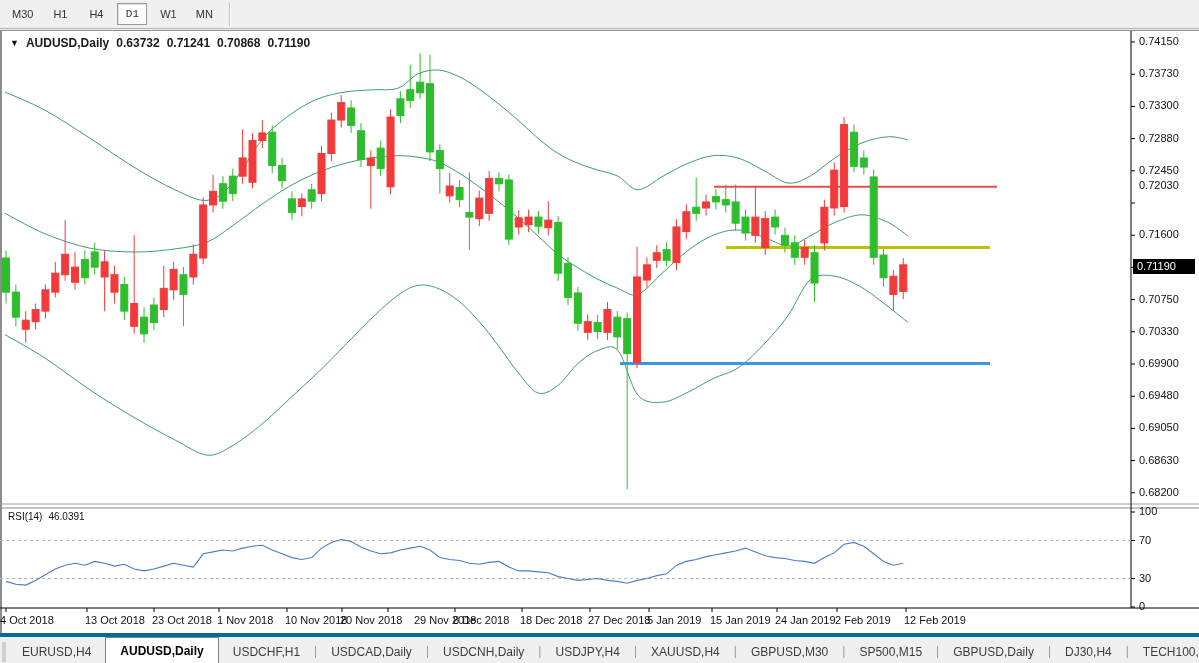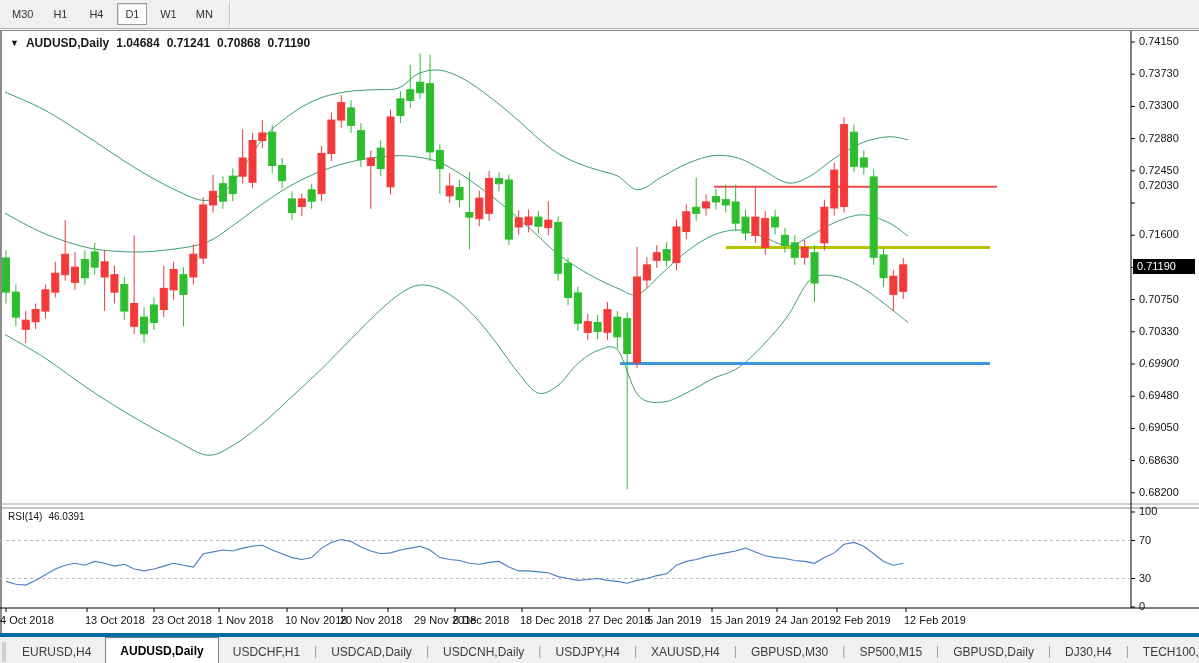--- a/index.html
+++ b/index.html
@@ -5,21 +5,21 @@
   * { margin:0; padding:0; box-sizing:border-box; }
   html,body { width:1199px; height:663px; overflow:hidden; }
   body { font-family:"Liberation Sans", sans-serif; background:#f0f0f0; position:relative; }
 
   
   #toolbar { position:absolute; left:0; top:0; width:1199px; height:29px;
              background:#f0f0f0; border-bottom:1px solid #b4b4b4; display:flex; align-items:center; }
   .tf-btn { min-width:30px; height:22px; margin-left:6px; padding:0 5px;
             display:flex; align-items:center; justify-content:center;
             font-size:11px; color:#333; cursor:default; border:1px solid transparent; }
-  .tf-btn.active { background:#fdfdfd; border:1px solid #9a9a9a; box-shadow:inset 1px 1px 1px rgba(0,0,0,.12); }
+  .tf-btn.active { background:#fdfdfd; border:1px solid #9a9a9a; box-shadow:inset 1px 1px 1px rgba(0,0,0,.12);font-family:Liberation Mono, monospace; }
   .tf-sep { width:1px; height:24px; background:#c3c3c3; margin-left:10px; box-shadow:1px 0 0 #fff; }
 
   
   #chartwin { position:absolute; left:0; top:30px; width:1199px; height:603px; background:#fff;
               border-left:2px solid #8c8c8c; border-top:1px solid #8c8c8c; }
   #charttitle { position:absolute; left:10px; top:36px; font-size:12px; font-weight:700; color:#1a1a1a;
                 display:flex; gap:7px; align-items:center; z-index:5; }
   #charttitle .tri { font-size:9px; color:#111; }
   svg#plot { position:absolute; left:0; top:0; }
 
@@ -53,21 +53,21 @@
       <div class="tf-btn">MN</div>
     </div>
   <div class="tf-sep"></div>
 </div>
 
 <div id="chartwin"></div>
 
 <div id="charttitle">
   <span class="tri">▼</span>
   <span>AUDUSD,Daily</span>
-  <span>1.04684</span>
+  <span>0.63732</span>
   <span>0.71241</span>
   <span>0.70868</span>
   <span>0.71190</span>
 </div>
 
 <svg id="plot" width="1199" height="663">
     <defs>
       <clipPath id="mainclip">
         <rect x="0" y="31" width="1131" height="475"></rect>
       </clipPath>
@@ -315,21 +315,21 @@
 <div id="labels-layer">
     <div class="pxlabel" style="left: 1139px; top: 35px;">0.74150</div>
     <div class="pxlabel" style="left: 1139px; top: 67.2px;">0.73730</div>
     <div class="pxlabel" style="left: 1139px; top: 99.4px;">0.73300</div>
     <div class="pxlabel" style="left: 1139px; top: 131.6px;">0.72880</div>
     <div class="pxlabel" style="left: 1139px; top: 163.8px;">0.72450</div>
     <div class="pxlabel" style="left: 1139px; top: 179px;">0.72030</div>
     <div class="pxlabel" style="left: 1139px; top: 228.2px;">0.71600</div>
     <div class="pxlabel" style="left: 1139px; top: 292.6px;">0.70750</div>
     <div class="pxlabel" style="left: 1139px; top: 324.8px;">0.70330</div>
-    <div class="pxlabel" style="left: 1139px; top: 357px; font-style: italic;">0.69900</div>
+    <div class="pxlabel" style="left: 1139px; top: 357px;">0.69900</div>
     <div class="pxlabel" style="left: 1139px; top: 389.2px;">0.69480</div>
     <div class="pxlabel" style="left: 1139px; top: 421.4px;">0.69050</div>
     <div class="pxlabel" style="left: 1139px; top: 453.6px;">0.68630</div>
     <div class="pxlabel" style="left: 1139px; top: 485.8px;">0.68200</div>
     <div class="pxlabel" style="left: 1139px; top: 505px;">100</div>
     <div class="pxlabel" style="left: 1139px; top: 533.5px;">70</div>
     <div class="pxlabel" style="left: 1139px; top: 571.5px;">30</div>
     <div class="pxlabel" style="left: 1139px; top: 600px;">0</div>
     <div class="datelabel" style="left: 0; top: 614px;">4 Oct 2018</div>
     <div class="datelabel" style="left: 85px; top: 614px;">13 Oct 2018</div>

